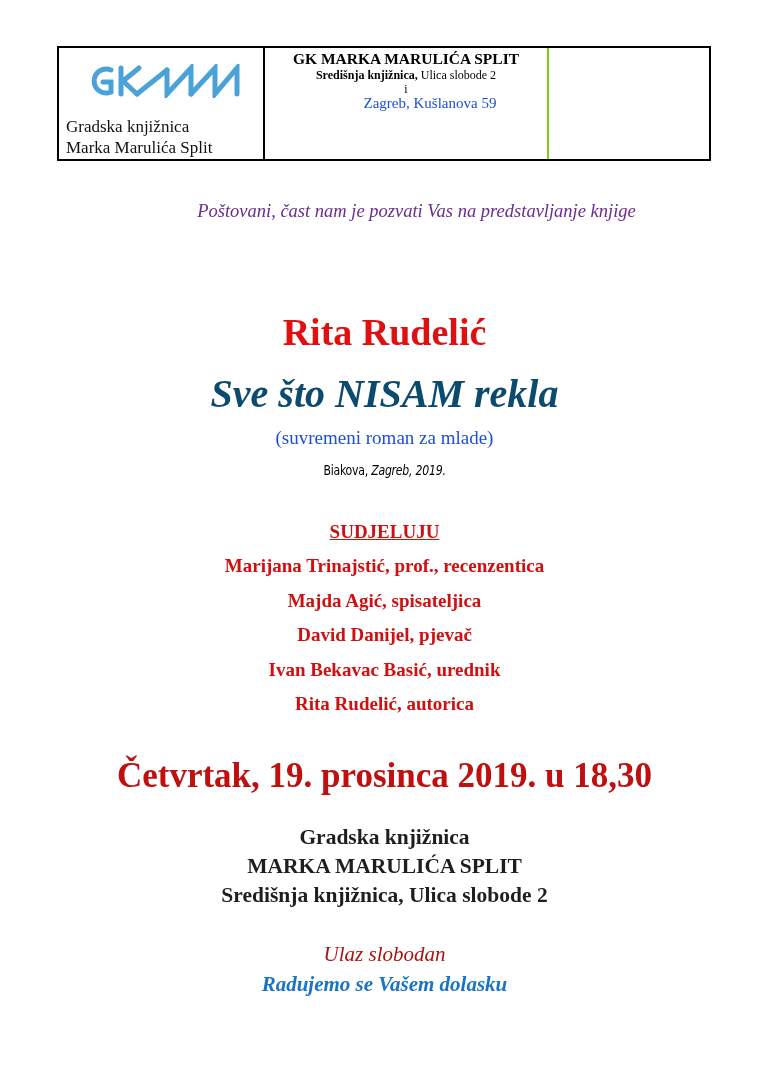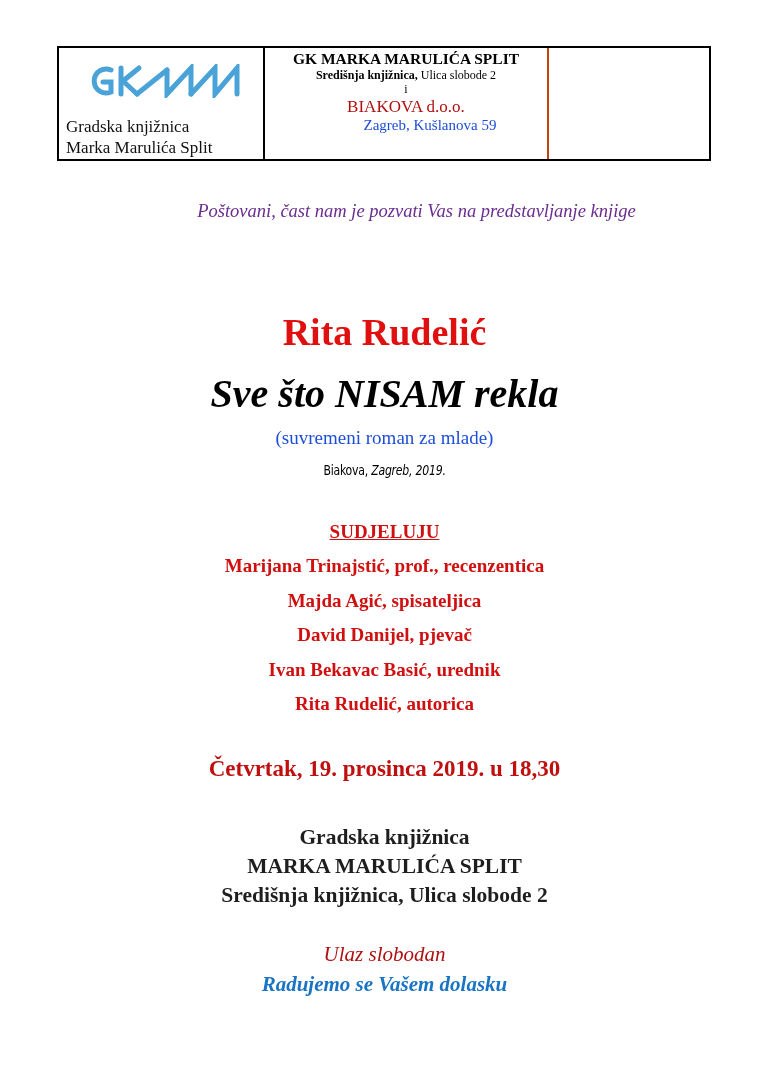--- a/index.html
+++ b/index.html
@@ -3,48 +3,48 @@
 <meta charset="utf-8">
 <style>
   html, body { margin: 0; padding: 0; background: #ffffff; }
   body { width: 769px; height: 1088px; position: relative; overflow: hidden;
          font-family: "Liberation Serif", "DejaVu Serif", serif; color: #000; }
 
   .header-table { position: absolute; left: 57px; top: 46px; width: 654px; height: 115px;
                   border: 2px solid #000; box-sizing: border-box; display: flex; }
   .cell { box-sizing: border-box; height: 100%; position: relative; }
   .cell-left { width: 206px; border-right: 2px solid #000; }
-  .cell-mid { width: 284px; border-right: 2px solid #c2410c; text-align: center; }
+  .cell-mid { width: 284px; border-right: 2px solid #84cc16; text-align: center; }
   .cell-right { flex: 1; }
 
   .gk-logo { position: absolute; left: 28px; top: 16px; width: 156px; height: 34px; }
   .left-text { position: absolute; left: 7px; top: 68px; font-size: 17px; line-height: 21px; color: #111; }
 
   .mid-title { font-weight: bold; font-size: 15.5px; margin-top: 2px; line-height: 18px; }
   .mid-sub { font-size: 12px; line-height: 15px; }
   .mid-sub b { font-weight: bold; }
   .mid-and { font-size: 12px; line-height: 12px; }
   .mid-biakova { color: #b01010; font-size: 17px; line-height: 20px; margin-top: 2px; }
   .mid-addr { color: #1d4ed8; font-size: 15px; line-height: 16px; padding-left: 48px; }
 
   .biakova-logo { position: absolute; left: 9px; top: 10px; width: 44px; height: 42px; }
   .right-text { position: absolute; left: 9px; top: 74px; font-size: 13.5px; line-height: 17px; color: #1aa0c8; }
 
   .center { position: absolute; left: 0; width: 769px; text-align: center; }
   .invite { top: 201px; font-style: italic; color: #6a2c8e; font-size: 18.5px; padding-left: 32px; }
   .author { top: 310px; color: #e01010; font-weight: bold; font-size: 38px; }
-  .book-title { top: 370px; color: #000000; font-weight: bold; font-style: italic; font-size: 40px; }
+  .book-title { top: 370px; color: #0c4a6e; font-weight: bold; font-style: italic; font-size: 40px; }
   .genre { top: 427px; color: #1d4ed8; font-size: 19px; }
   .publisher { top: 462px; font-family: "DejaVu Sans", sans-serif; font-size: 14px; letter-spacing: -0.3px; transform: scaleX(0.78); transform-origin: center; }
   .publisher i { font-style: italic; }
 
   .participants-head { top: 521px; color: #d01010; font-weight: bold; font-size: 19px; text-decoration: underline; }
   .participant { color: #d01010; font-weight: bold; font-size: 19px; }
 
-  .date { top: 756px; color: #c00f0f; font-weight: bold; font-size: 23px; }
+  .date { top: 756px; color: #c00f0f; font-weight: bold; font-size: 35px; }
   .venue { color: #1e1e1e; font-weight: bold; font-size: 21.5px; line-height: 29px; }
   .entry { top: 942px; color: #b01010; font-weight: normal; font-style: italic; font-size: 21px; }
   .welcome { top: 972px; color: #1a74c4; font-weight: bold; font-style: italic; font-size: 21px; }
 </style>
 </head>
 <body>
 
 <div class="header-table">
   <div class="cell cell-left">
     <svg class="gk-logo" viewBox="0 0 156 34">
@@ -60,21 +60,20 @@
     <div class="left-text">
       <div>Gradska knjižnica</div>
       <div>Marka Marulića Split</div>
     </div>
   </div>
 
   <div class="cell cell-mid">
     <div class="mid-title">GK MARKA MARULIĆA SPLIT</div>
     <div class="mid-sub"><b>Središnja knjižnica,</b><span> Ulica slobode 2</span></div>
     <div class="mid-and">i</div>
-    <div class="mid-biakova">BIAKOVA d.o.o.</div>
     <div class="mid-addr">Zagreb, Kušlanova 59</div>
   </div>
 
 </div>
 
 <div class="center invite">Poštovani, čast nam je pozvati Vas na predstavljanje knjige</div>
 
 <div class="center author">Rita Rudelić</div>
 <div class="center book-title">Sve što NISAM rekla</div>
 <div class="center genre">(suvremeni roman za mlade)</div>

